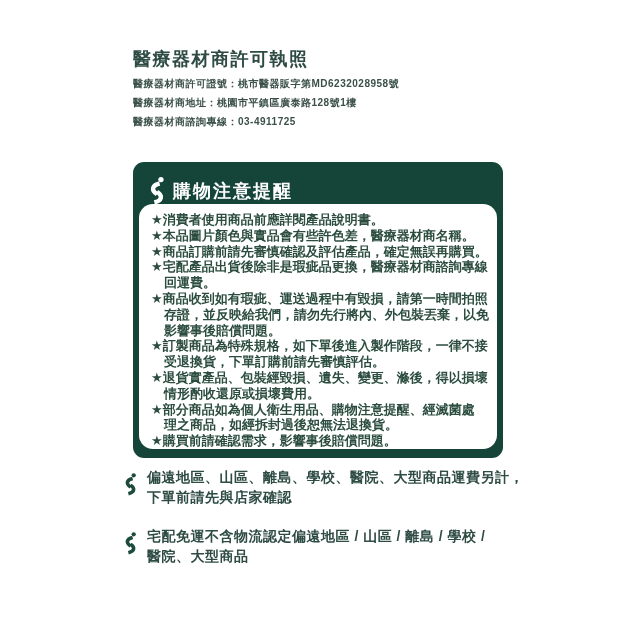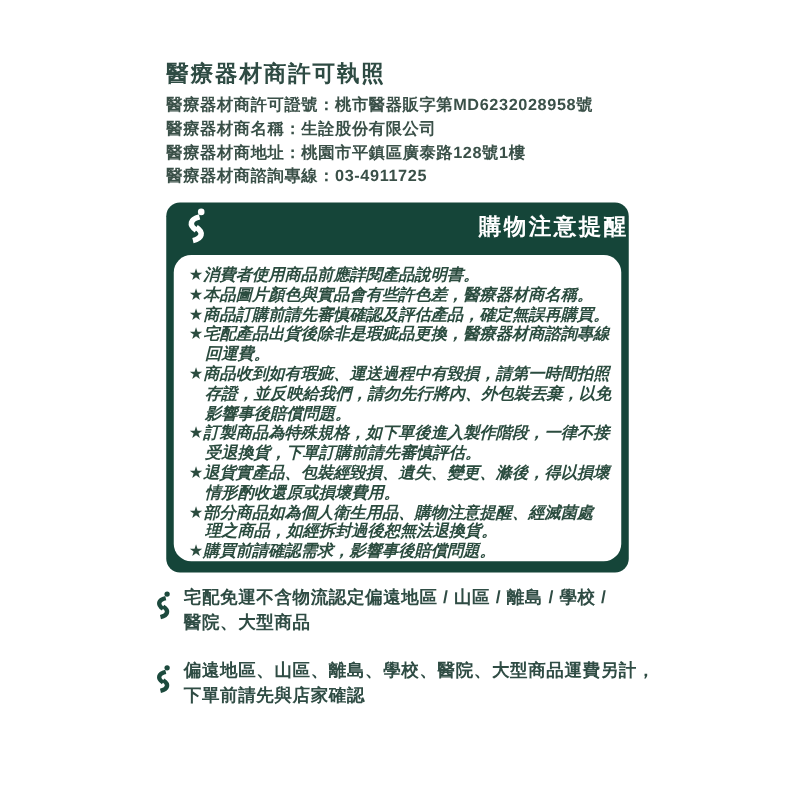--- a/index.html
+++ b/index.html
@@ -23,45 +23,44 @@
     top: 35px;
     font-size: 18px;
     font-weight: 700;
     letter-spacing: 1.5px;
     color: #2e4b43;
   }
   .license-info {
     position: absolute;
     left: 133px;
     top: 74px;
-    font-size: 13px;
+    font-size: 10px;
     line-height: 19px;
     font-weight: 600;
     letter-spacing: 0.5px;
     color: #3a5048;
   }
 
   
   .notice-box {
     position: absolute;
     left: 133px;
     top: 162px;
     width: 370px;
     height: 296px;
     background: #154539;
     border-radius: 11px;
   }
   .notice-header {
     display: flex;
     align-items: center;
     gap: 5px;
-    padding: 2px 0 0 13px;
+    padding: 12px 0 0 13px;
     height: 34px;
     color: #ffffff;
-    justify-content: space-between;
   }
   .notice-header .header-label {
     font-size: 18px;
     font-weight: 700;
     letter-spacing: 2px;
   }
   .notice-body {
     position: absolute;
     left: 6px;
     right: 6px;
@@ -73,21 +72,20 @@
     box-sizing: border-box;
   }
   .notice-list {
     margin: 0;
     padding: 0;
     list-style: none;
     font-size: 13px;
     line-height: 15.8px;
     font-weight: 600;
     color: #2b4c3f;
-    font-style: italic;
   }
   .notice-list li {
     padding-left: 13px;
     text-indent: -13px;
     white-space: pre-line;
   }
 
   
   .footer-notes {
     position: absolute;
@@ -116,21 +114,20 @@
 </style>
 </head>
 <body>
 
 <div class="page">
 
   <h1 class="page-title">醫療器材商許可執照</h1>
 
   <div class="license-info">
     <div>醫療器材商許可證號：桃市醫器販字第MD6232028958號</div>
-    <div>醫療器材商名稱：生詮股份有限公司</div>
     <div>醫療器材商地址：桃園市平鎮區廣泰路128號1樓</div>
     <div>醫療器材商諮詢專線：03-4911725</div>
   </div>
 
   <section class="notice-box">
     <div class="notice-header">
       <span>
         <svg class="logo-svg" width="22" height="30" viewBox="0 0 24 34" aria-hidden="true">
           <circle cx="16.5" cy="4" r="3" fill="currentColor"></circle>
           <path d="M15 8.5 C6.5 10.5 5 16 12 20.5" stroke="currentColor" stroke-width="5" fill="none"></path>
@@ -163,32 +160,32 @@
   <div class="footer-notes">
 
     <div class="footer-note">
       <span class="note-icon" style="color:#1c4a3d">
         <svg class="logo-svg" width="17" height="25" viewBox="0 0 24 34" aria-hidden="true">
           <circle cx="16.5" cy="4" r="3" fill="currentColor"></circle>
           <path d="M15 8.5 C6.5 10.5 5 16 12 20.5" stroke="currentColor" stroke-width="5" fill="none"></path>
           <path d="M9 30 C17.5 28 19 22.5 12 18" stroke="currentColor" stroke-width="5" fill="none"></path>
         </svg>
       </span>
-      <span class="note-text">宅配免運不含物流認定偏遠地區 / 山區 / 離島 / 學校 /
-醫院、大型商品</span>
+      <span class="note-text">偏遠地區、山區、離島、學校、醫院、大型商品運費另計，
+下單前請先與店家確認</span>
     </div>
 
     <div class="footer-note">
       <span class="note-icon" style="color:#1c4a3d">
         <svg class="logo-svg" width="17" height="25" viewBox="0 0 24 34" aria-hidden="true">
           <circle cx="16.5" cy="4" r="3" fill="currentColor"></circle>
           <path d="M15 8.5 C6.5 10.5 5 16 12 20.5" stroke="currentColor" stroke-width="5" fill="none"></path>
           <path d="M9 30 C17.5 28 19 22.5 12 18" stroke="currentColor" stroke-width="5" fill="none"></path>
         </svg>
       </span>
-      <span class="note-text">偏遠地區、山區、離島、學校、醫院、大型商品運費另計，
-下單前請先與店家確認</span>
+      <span class="note-text">宅配免運不含物流認定偏遠地區 / 山區 / 離島 / 學校 /
+醫院、大型商品</span>
     </div>
 
 
   </div>
 
 </div>
 
 </body></html>

